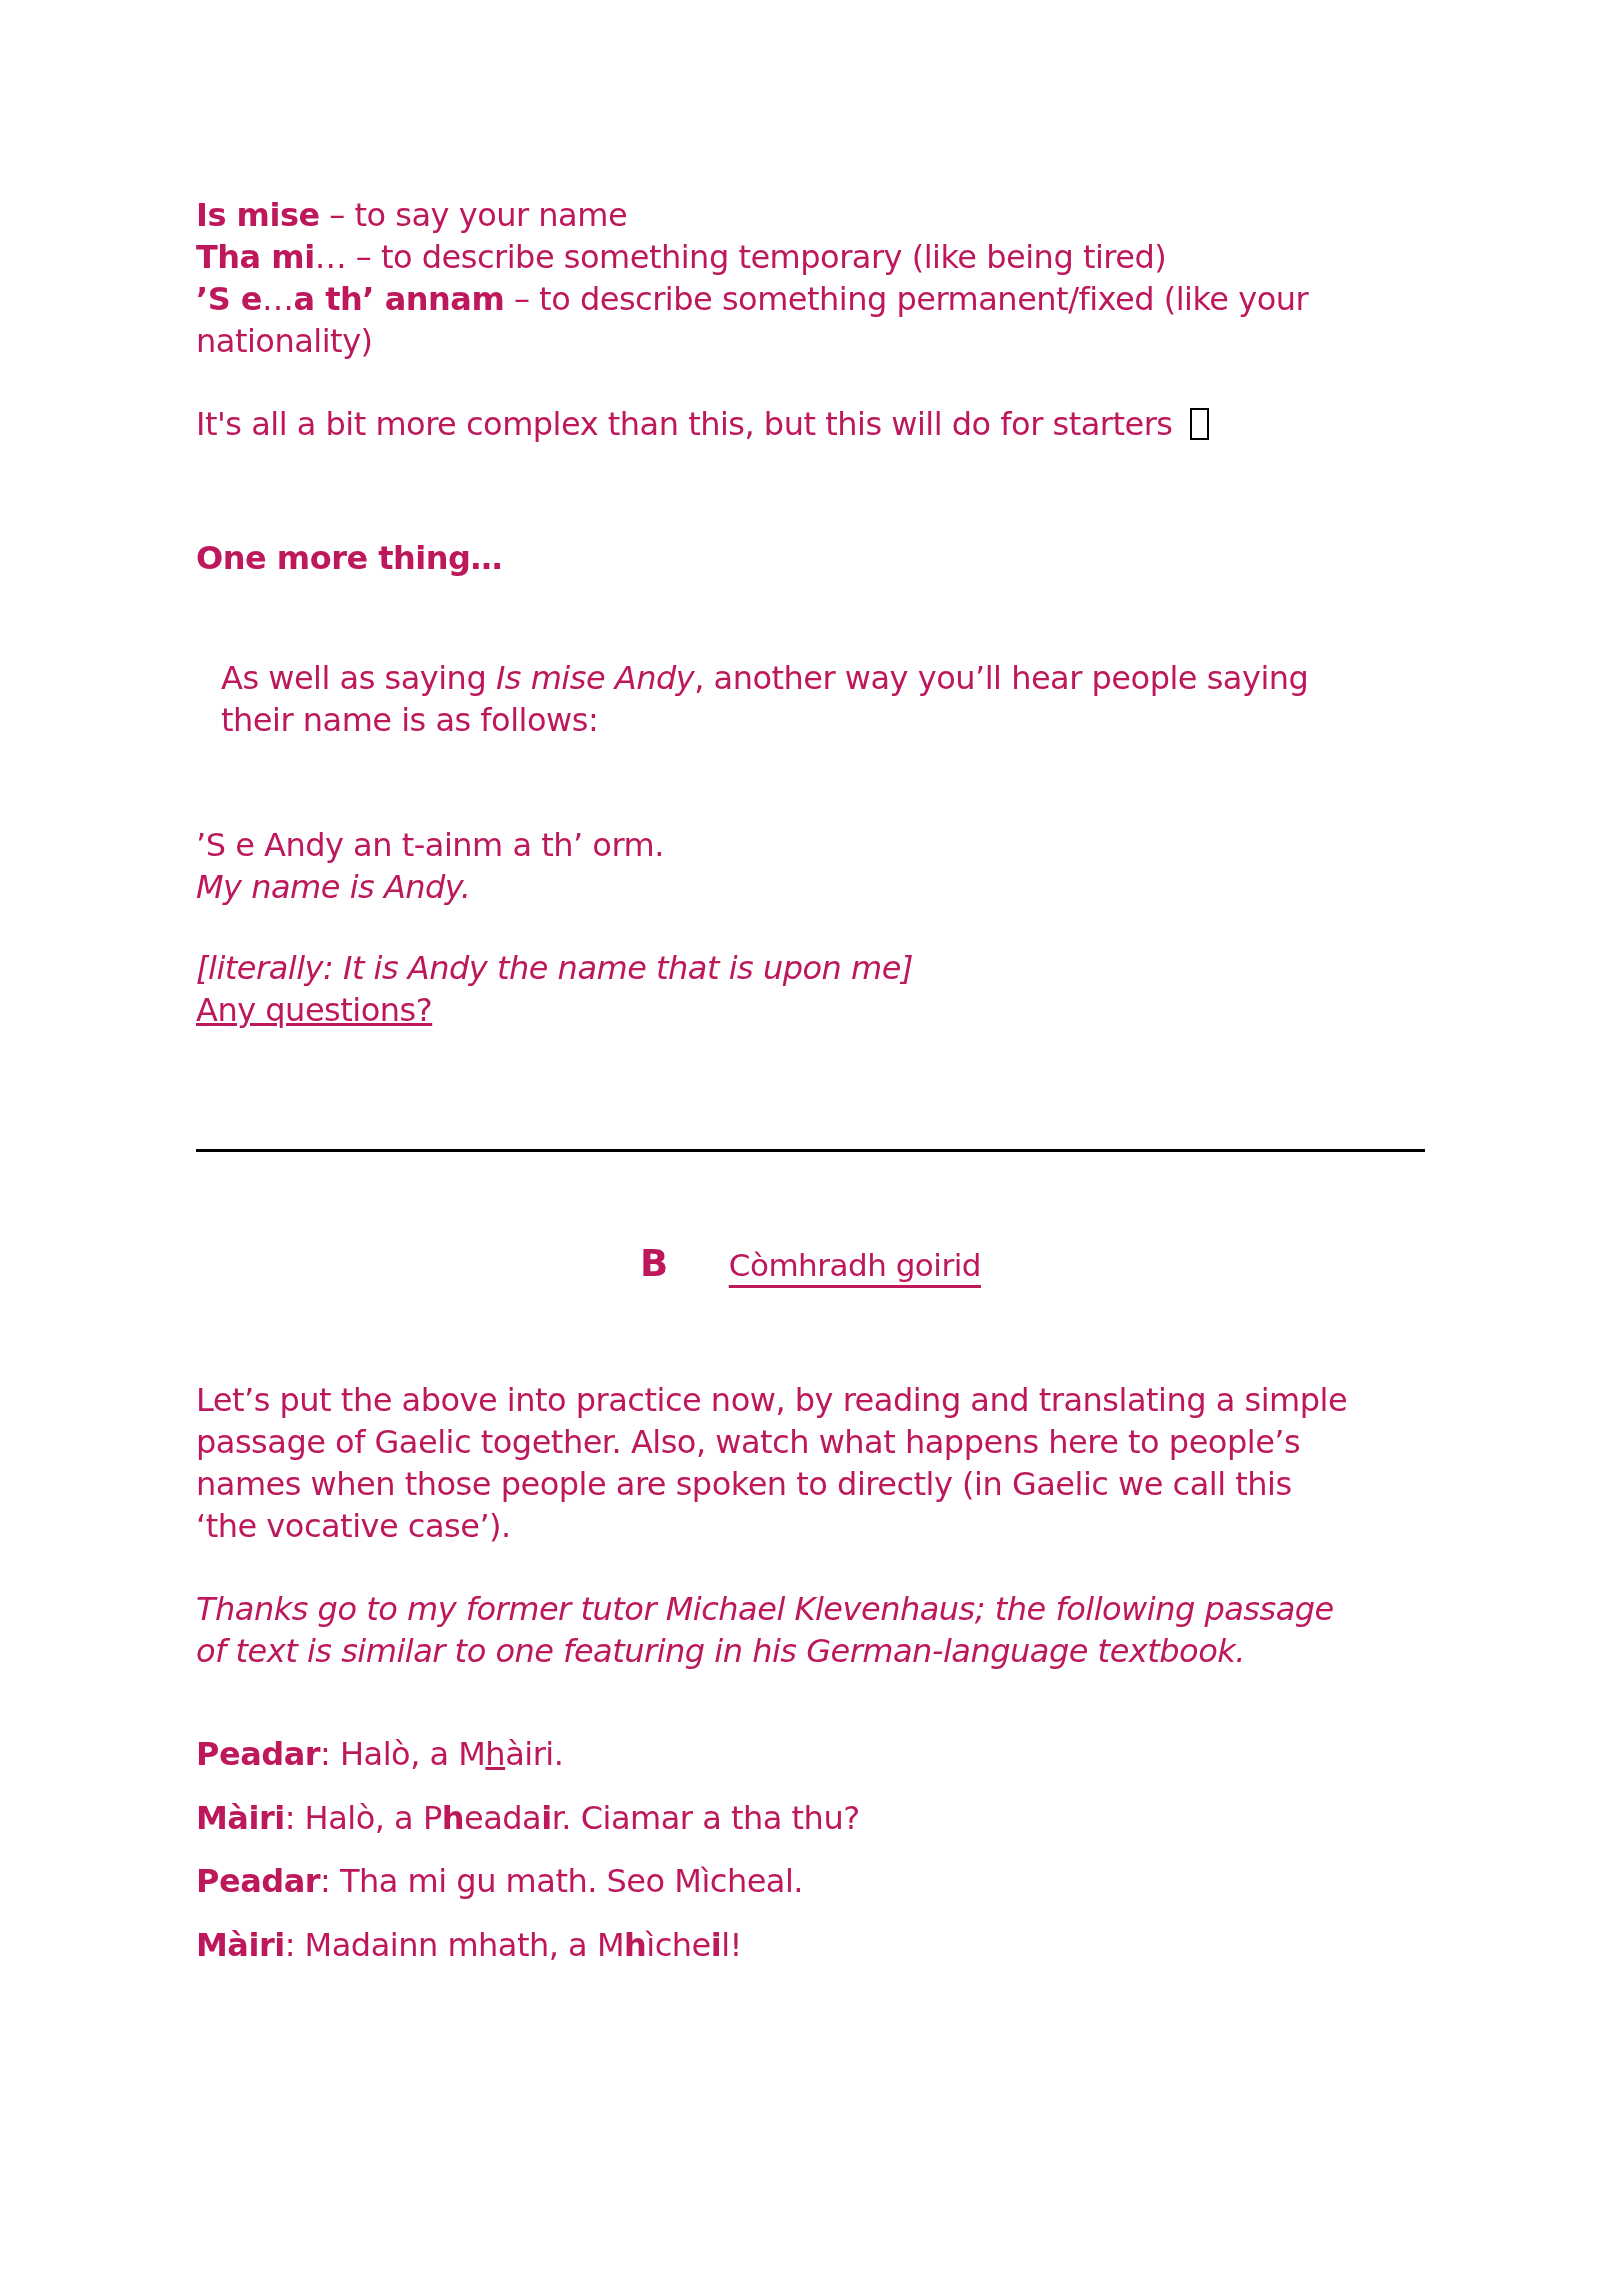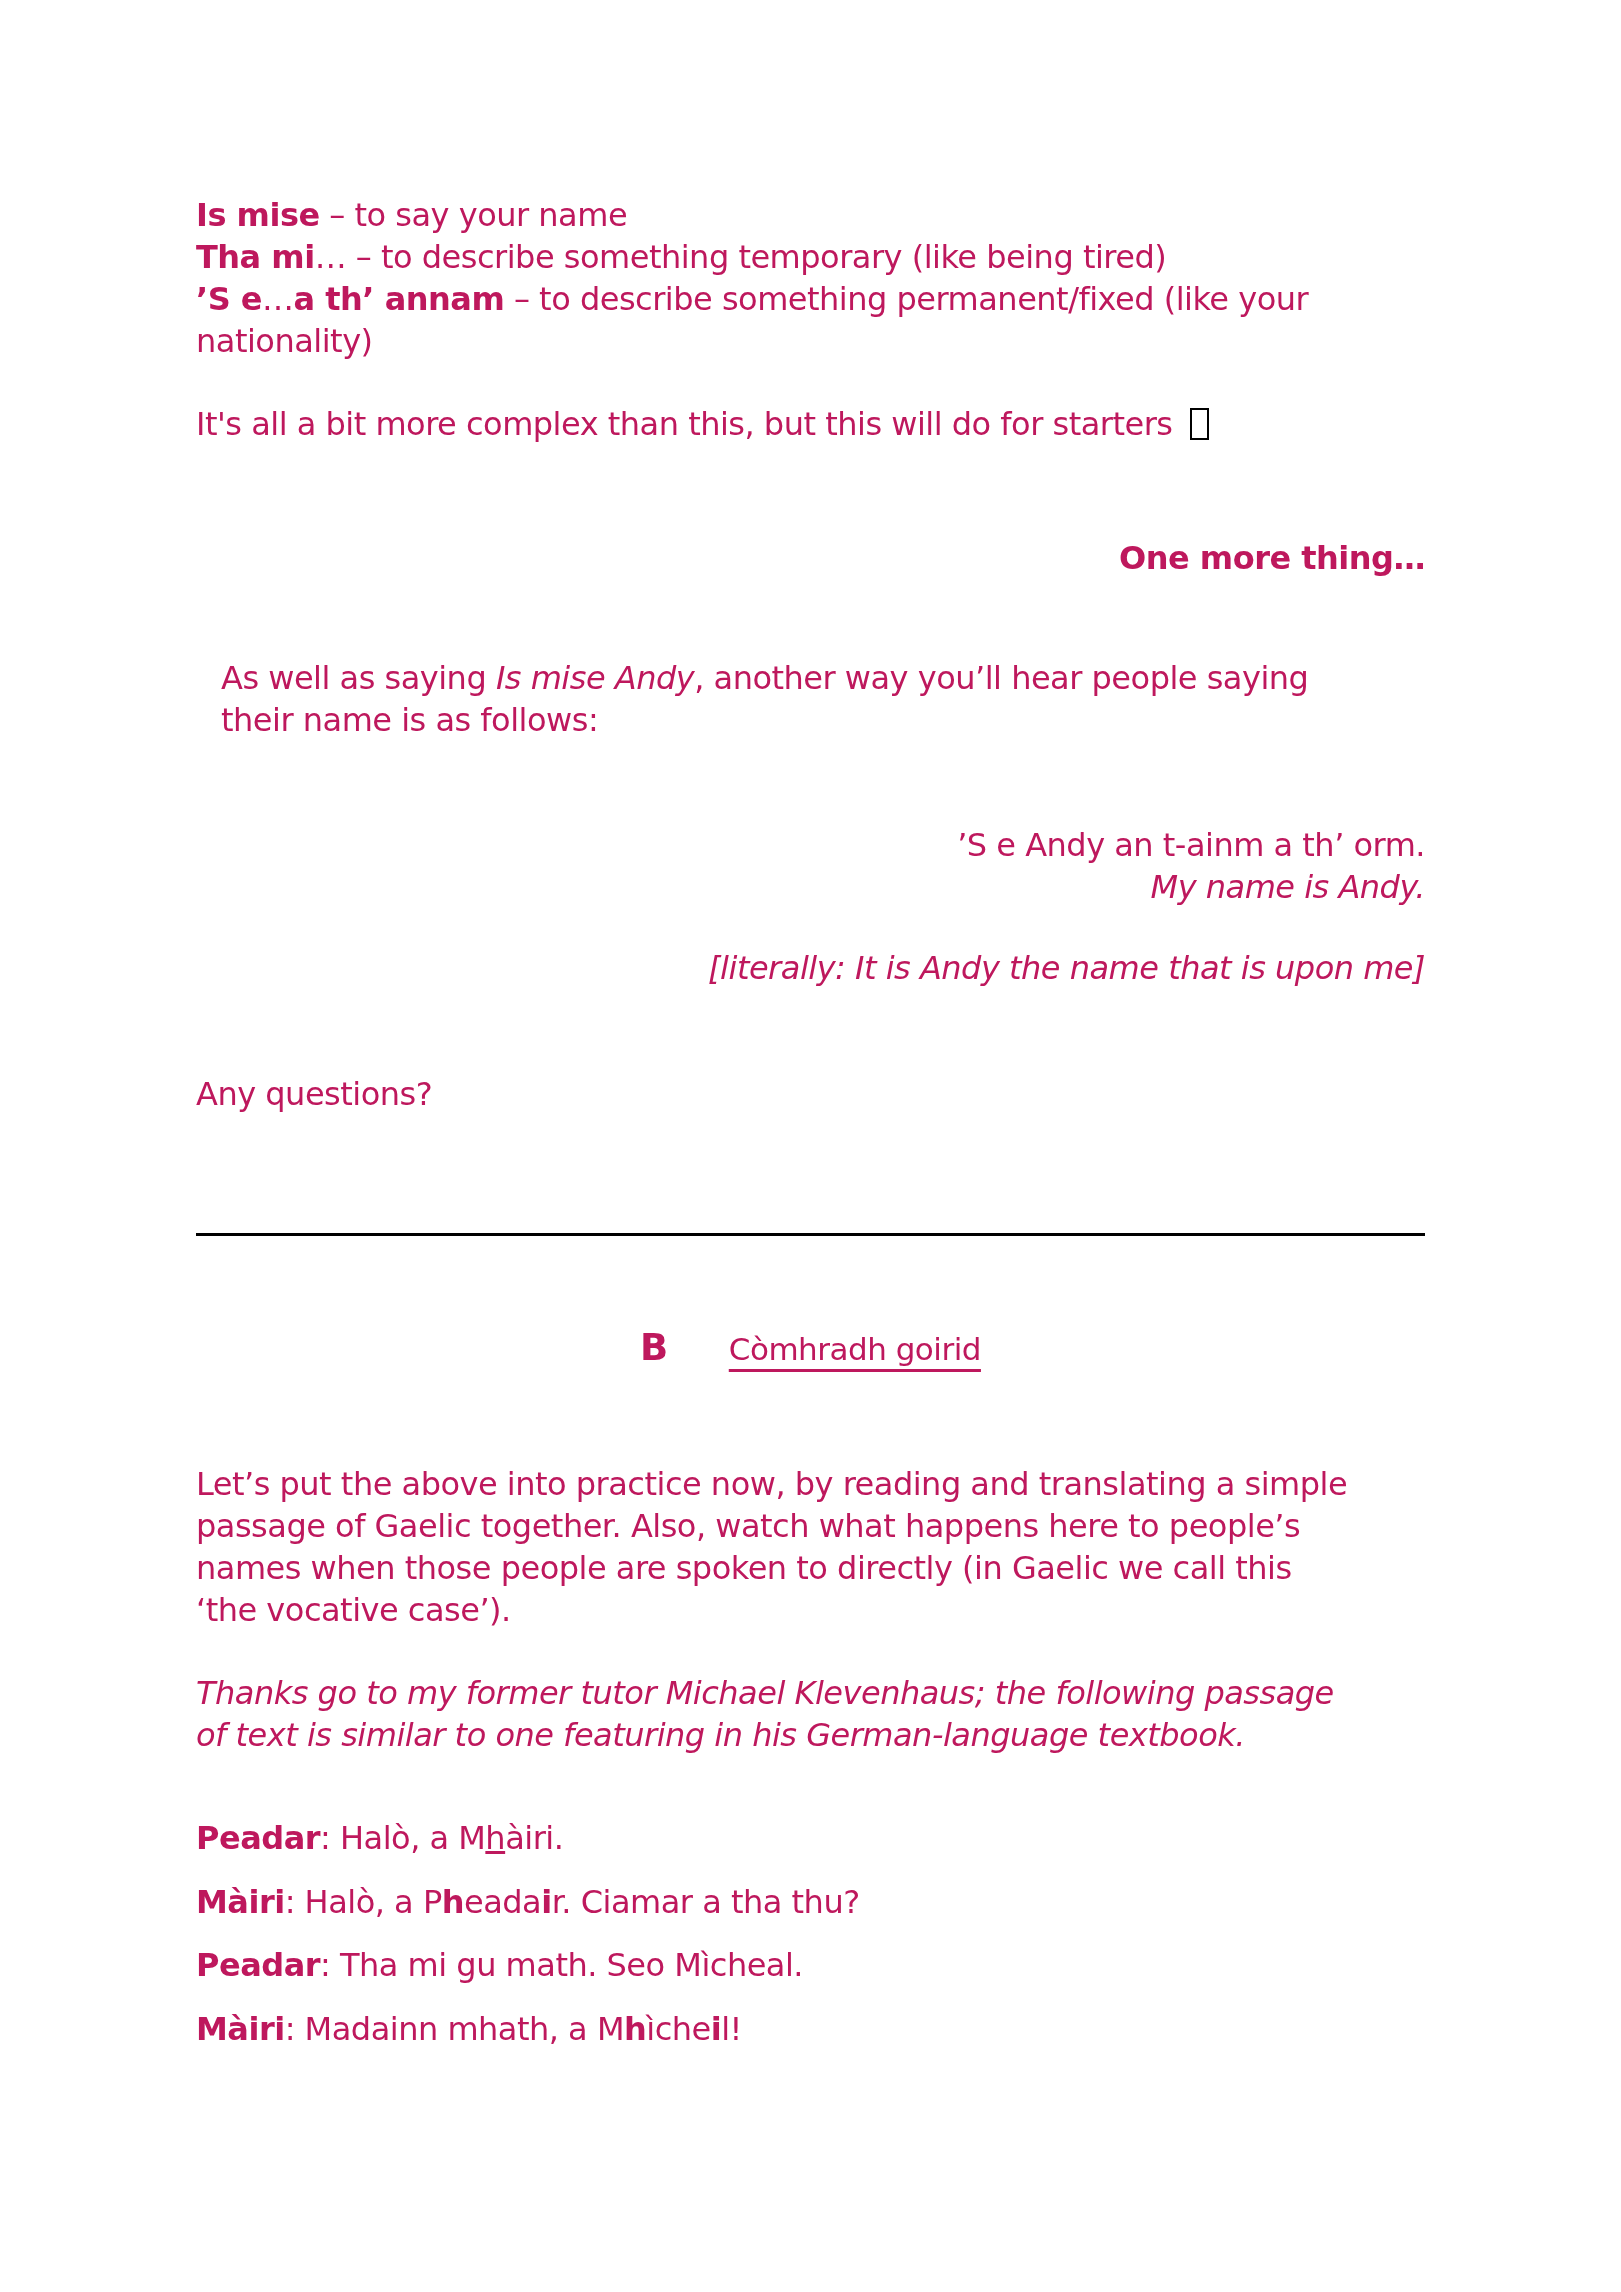--- a/index.html
+++ b/index.html
@@ -12,27 +12,27 @@
     font-family:"DejaVu Sans", sans-serif;
     font-size:32px;line-height:42px;
     letter-spacing:-0.5px;
     color:#be185d;
     overflow:hidden;
   }
   .line{white-space:nowrap;}
   .para{margin:0;}
   .bold{font-weight:bold;}
   .italic{font-style:italic;}
-  .center{text-align:right;}
+  .center{text-align:left;}
   .mt-complex{margin-top:41px;}
   .mt-onemore{margin-top:92px;}
   .mt-aswell{margin-top:78px;margin-left:25px;}
   .mt-example{margin-top:83px;}
   .mt-literal{margin-top:39px;}
-  .mt-anyq{margin-top:84px;}
+  .mt-anyq{text-decoration:underline;}
   hr.divider{
     margin:118px 0 0 0;
     border:none;border-top:3.9px solid #000;
     width:100%;
   }
   .heading{
     margin-top:84px;
     display:flex;justify-content:center;align-items:baseline;
     gap:61px;line-height:55px;
   }

